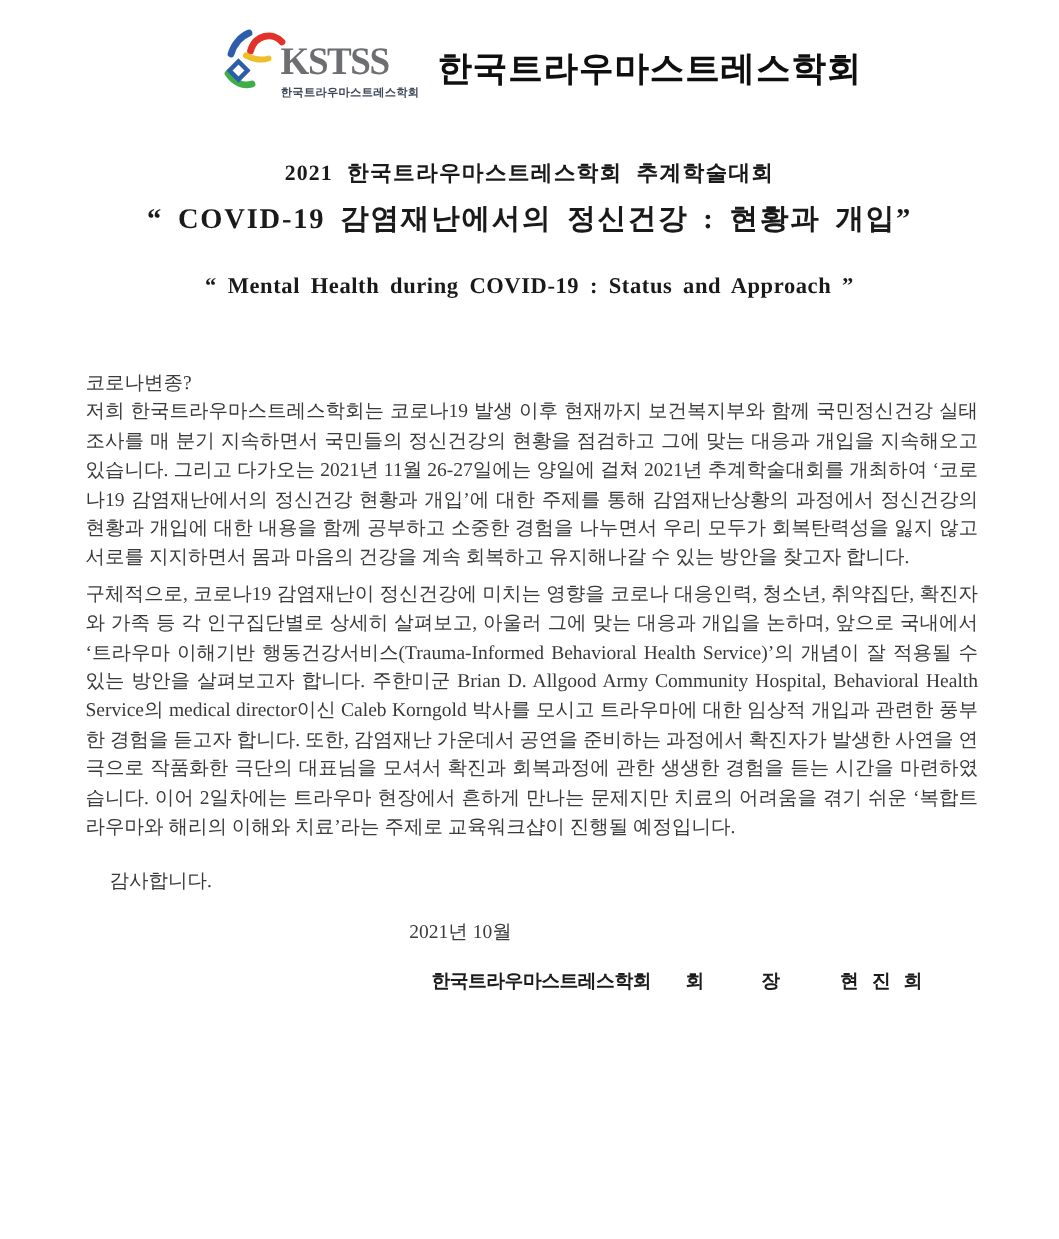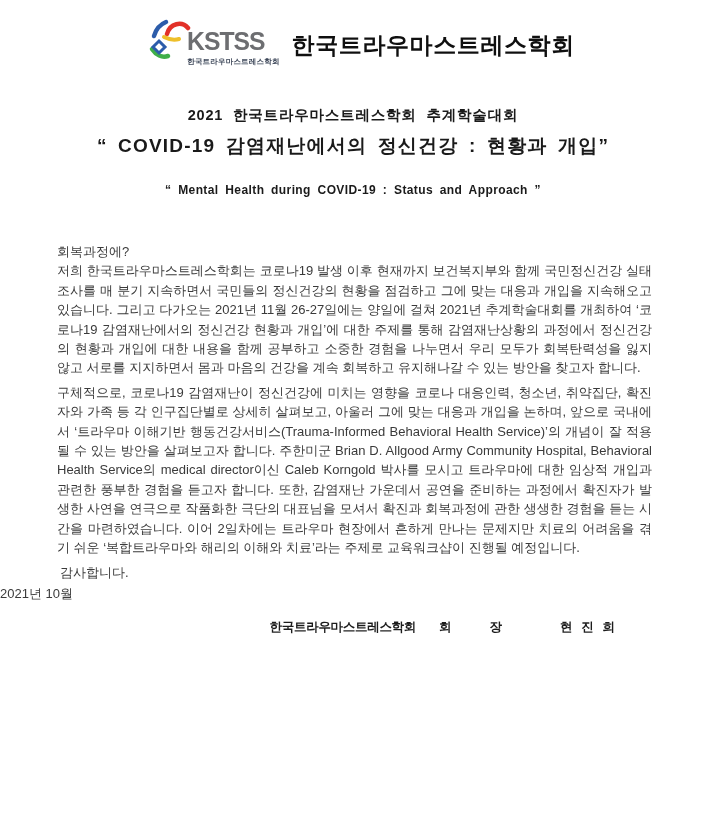--- a/index.html
+++ b/index.html
@@ -1,18 +1,18 @@
 <!DOCTYPE html>
 <html><head>
 <meta charset="utf-8">
 <style>
   html,body { margin:0; padding:0; background:#fff; }
   .page {
     width:706px; height:826px; background:#ffffff; overflow:hidden;
-    font-family:Liberation Sans, sans-serif;
+    font-family:Liberation Serif, serif;
     position:relative; box-sizing:border-box;
   }
   
   .logo-row {
     display:flex; justify-content:center; align-items:flex-start;
     padding-top:13px; transform:translateX(8px);
   }
   .logo-mark { display:flex; align-items:flex-start; }
   .logo-icon { width:44px; height:50px; flex:0 0 auto; }
   .kstss-col { display:flex; flex-direction:column; margin-left:-4px; }
@@ -25,41 +25,41 @@
     letter-spacing:0.2px; margin-top:3px; white-space:nowrap;
   }
   .org-title {
     font-size:23px; font-weight:800; color:#0f0f0f; letter-spacing:0.6px;
     margin-left:12px; padding-top:17px; white-space:nowrap;
   }
   
   .title-block { text-align:center; margin-top:39px; font-weight:bold; color:#1a1a1a; }
   .title-line1 { font-size:14.5px; letter-spacing:0.8px; word-spacing:5px; margin-bottom:8px; }
   .title-line2 { font-size:19px; letter-spacing:1.2px; word-spacing:4px; margin-bottom:9px; }
-  .title-line3 { font-size:12px; letter-spacing:0.4px; word-spacing:3px;margin-top:24px; }
+  .title-line3 { font-size:15px; letter-spacing:0.4px; word-spacing:3px;margin-top:24px; }
   
   .body-block {
     margin:45px 54px 0 57px; color:#3a3a3a;
     font-size:13px; line-height:19.4px; text-align:justify;
   }
   .para { margin:0 0 5px 0; }
   .greeting { margin:0; }
-  .closing { margin:3px; }
+  .closing { margin:16px; }
   .date-line {
-    text-align:left; padding-right:92px; font-size:13px; color:#3a3a3a; margin-top:2px;
+    text-align:center; padding-right:92px; font-size:13px; color:#3a3a3a; margin-top:2px;
   }
   
   .signature {
     width:-moz-fit-content; width:fit-content;
     margin:15px 91px 0 auto;
     font-weight:bold; color:#1c1c1c; font-size:12.5px;
   }
   .sig-row { display:flex; align-items:center; justify-content:flex-end; height:20px; }
   .sig-org { margin-right:23px; letter-spacing:-0.3px; white-space:nowrap; }
-  .sig-title { width:63px; text-align:justify; text-align-last:justify; margin-right:34px; }
+  .sig-title { width:63px; text-align:justify; text-align-last:justify; margin-right:16px; }
   .sig-name { width:55px; text-align:justify; text-align-last:justify;margin-left:24px; }
 </style>
 </head>
 <body>
 
 <div class="page">
 
   <div class="logo-row">
     <div class="logo-mark">
       <svg class="logo-icon" viewBox="0 0 44 44">
@@ -77,21 +77,21 @@
     <div class="org-title">한국트라우마스트레스학회</div>
   </div>
 
   <div class="title-block">
     <div class="title-line1">2021 한국트라우마스트레스학회 추계학술대회</div>
     <div class="title-line2">“ COVID-19 감염재난에서의 정신건강 : 현황과 개입”</div>
     <div class="title-line3">“ Mental Health during COVID-19 : Status and Approach ”</div>
   </div>
 
   <div class="body-block">
-    <div class="para greeting">회복과정에?</div>
+    <div class="para greeting">코로나변종?</div>
     <p class="para">저희 한국트라우마스트레스학회는 코로나19 발생 이후 현재까지 보건복지부와 함께 국민정신건강 실태조사를 매 분기 지속하면서 국민들의 정신건강의 현황을 점검하고 그에 맞는 대응과 개입을 지속해오고 있습니다. 그리고 다가오는 2021년 11월 26-27일에는 양일에 걸쳐 2021년 추계학술대회를 개최하여 ‘코로나19 감염재난에서의 정신건강 현황과 개입’에 대한 주제를 통해 감염재난상황의 과정에서 정신건강의 현황과 개입에 대한 내용을 함께 공부하고 소중한 경험을 나누면서 우리 모두가 회복탄력성을 잃지 않고 서로를 지지하면서 몸과 마음의 건강을 계속 회복하고 유지해나갈 수 있는 방안을 찾고자 합니다.</p>
     <p class="para">구체적으로, 코로나19 감염재난이 정신건강에 미치는 영향을 코로나 대응인력, 청소년, 취약집단, 확진자와 가족 등 각 인구집단별로 상세히 살펴보고, 아울러 그에 맞는 대응과 개입을 논하며, 앞으로 국내에서 ‘트라우마 이해기반 행동건강서비스(Trauma-Informed Behavioral Health Service)’의 개념이 잘 적용될 수 있는 방안을 살펴보고자 합니다. 주한미군 Brian D. Allgood Army Community Hospital, Behavioral Health Service의 medical director이신 Caleb Korngold 박사를 모시고 트라우마에 대한 임상적 개입과 관련한 풍부한 경험을 듣고자 합니다. 또한, 감염재난 가운데서 공연을 준비하는 과정에서 확진자가 발생한 사연을 연극으로 작품화한 극단의 대표님을 모셔서 확진과 회복과정에 관한 생생한 경험을 듣는 시간을 마련하였습니다. 이어 2일차에는 트라우마 현장에서 흔하게 만나는 문제지만 치료의 어려움을 겪기 쉬운 ‘복합트라우마와 해리의 이해와 치료’라는 주제로 교육워크샵이 진행될 예정입니다.</p>
     <div class="para closing">감사합니다.</div>
   </div>
 
   <div class="date-line">2021년 10월</div>
 
   <div class="signature">
     <div class="sig-row">
       <span class="sig-org">한국트라우마스트레스학회</span>

